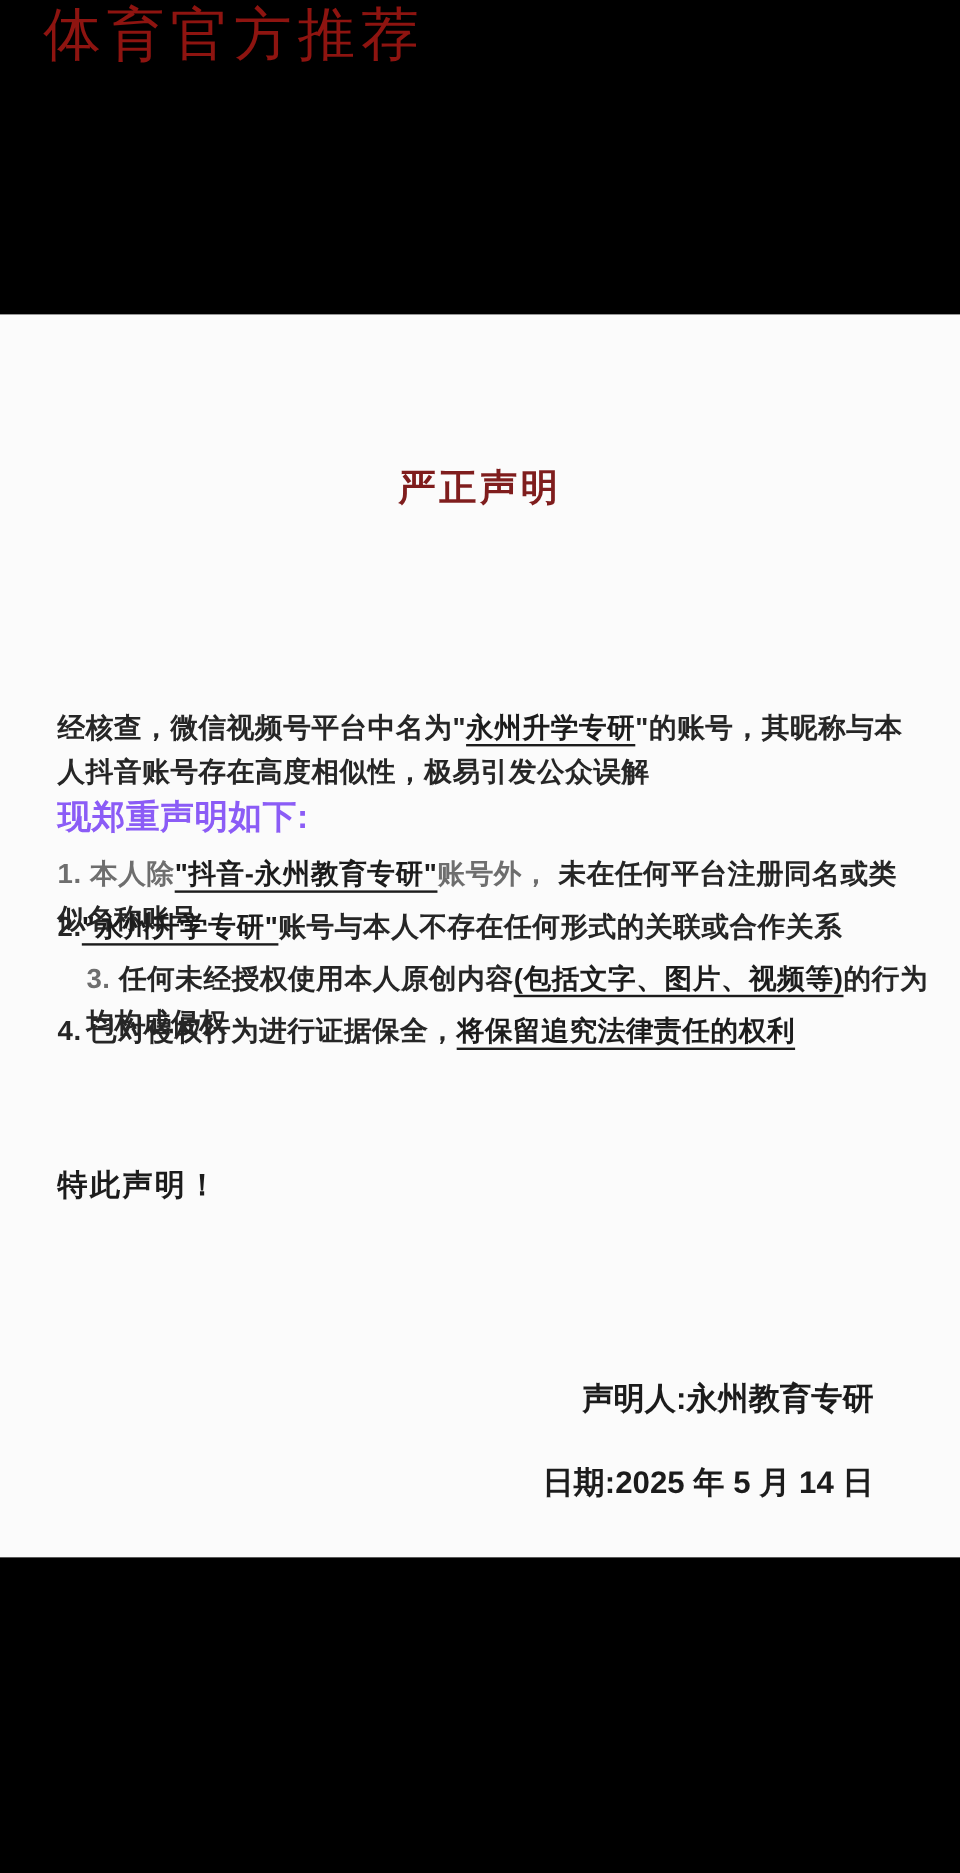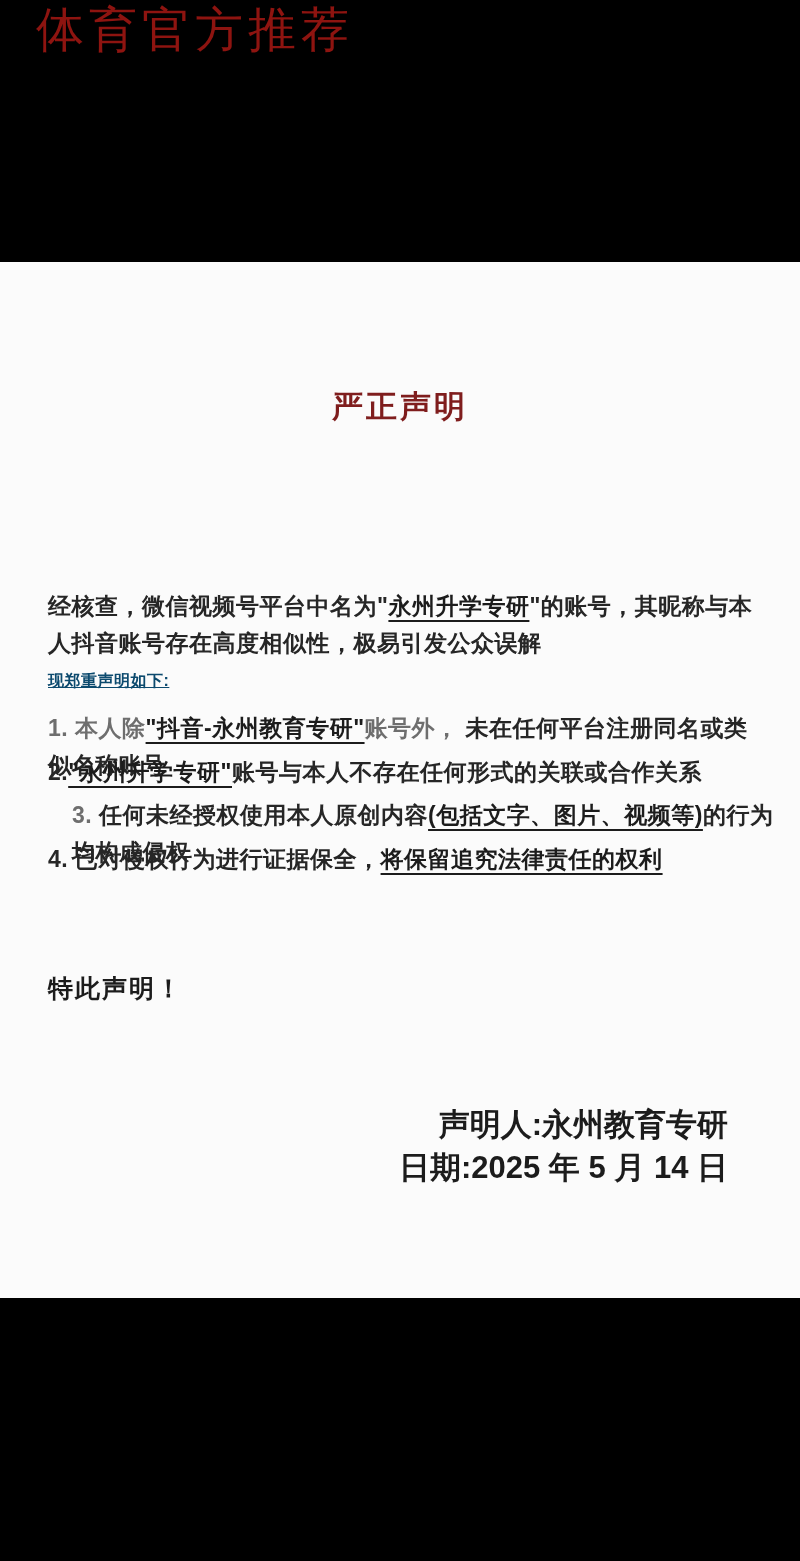--- a/index.html
+++ b/index.html
@@ -42,45 +42,46 @@
   .blk {
     position: absolute; left: 48px; width: 708px;
     margin: 0;
     font-size: 23px; line-height: 37px;
     font-weight: 600;
     letter-spacing: 0.5px;
     color: #262626;
   }
   .p1 { top: 246px; }
   .p2 { top: 326px; }
-  .heading { top: 400px; font-weight: 700; font-size: 16px; color: #0c4a6e; text-decoration: underline; }
+  .heading { top: 400px; font-weight: 700; font-size: 28px; color: #8b5cf6; }
   .item1 { top: 448px; }
   .item2 { top: 492px; }
   .item3 { top: 535px; margin-left: 24px; }
   .item4 { top: 579px; }
   .p3 { top: 627px; }
   .closing { top: 708px; font-weight: 700; font-size: 25px; letter-spacing: 2px; color: #1c1c1c; }
   .u {
     text-decoration: underline;
     text-underline-offset: 6px;
     text-decoration-thickness: 2px;
     font-weight: 700;
     color: #1c1c1c;
   }
   .dim { color: #6e6e6e; }
   .sig {
     position: absolute; top: 848px; right: 72px;
     text-align: right;
   }
   .sig .sig-line {
-    font-size: 31px; font-weight: 700;
+    font-size: 26px; font-weight: 700;
     line-height: 30px;
     color: #1c1c1c;
     margin-bottom: 13px;
     white-space: nowrap;
+    margin-top: 40px;
   }
   .bottom-bar {
     position: absolute; top: 1298px; left: 0;
     width: 800px; height: 263px;
     background: #000000;
   }
 </style>
 </head>
 <body>
 

